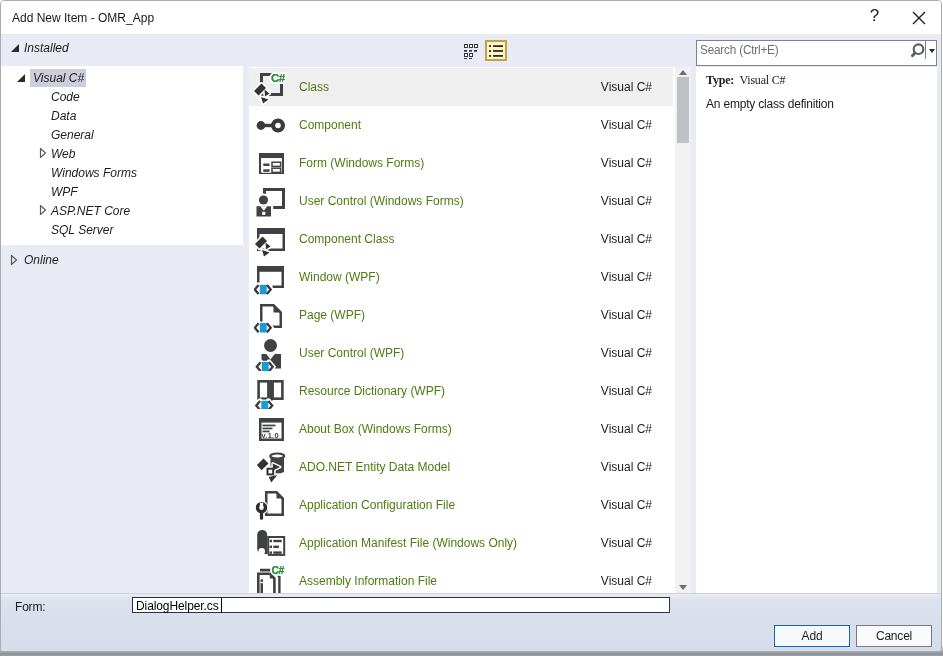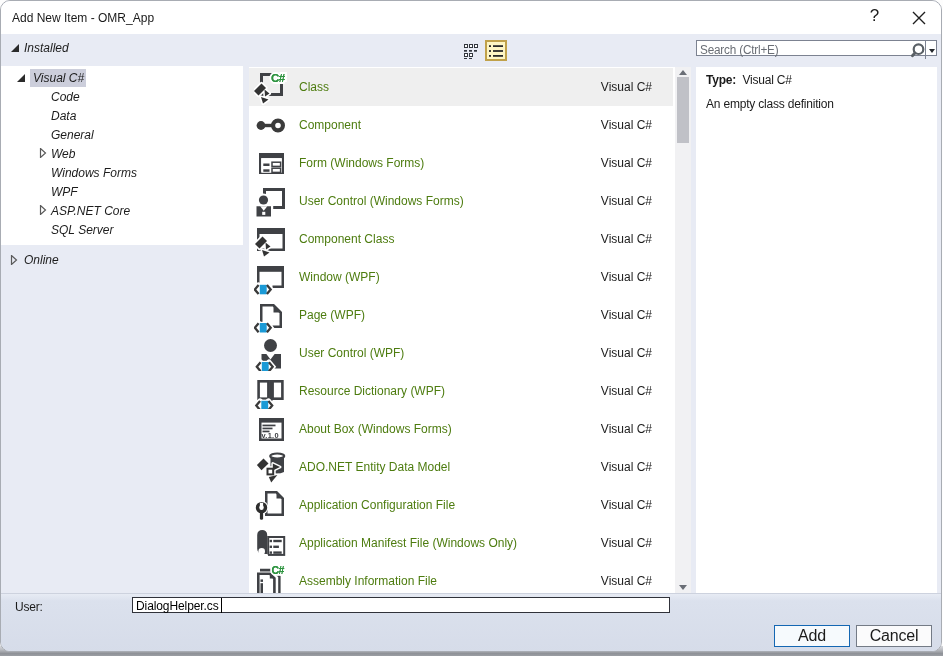--- a/index.html
+++ b/index.html
@@ -1,42 +1,42 @@
 <!DOCTYPE html>
 <html><head>
 <meta charset="utf-8">
 <style>
   * { margin:0; padding:0; box-sizing:border-box; -webkit-font-smoothing:antialiased; }
   html,body { width:943px; height:656px; overflow:hidden; background:#fdfdfd;
     font-family:"Liberation Sans", sans-serif; }
   #band { position:absolute; left:0; top:646px; width:943px; height:10px;
     background:linear-gradient(180deg,#d8d9dd 0,#bcbec3 35%,#8f9298 75%,#9b9ea3 100%); }
   #dlg { position:absolute; left:0; top:0; width:942px; height:652px; will-change:transform;
-    border:1px solid #a8acb3; border-radius:10px; background:#e8ebf4; overflow:hidden;
+    border:1px solid #a8acb3; border-radius:4px; background:#e8ebf4; overflow:hidden;
     font-size:12px; color:#1b1b1b; }
   .abs { position:absolute; }
   #title { left:0; top:0; width:100%; height:33px; background:#fff; }
   #title .t { position:absolute; left:11px; top:10px; font-size:12px; letter-spacing:0px; color:#191919;}
   #title .q { position:absolute; left:865px; top:5px; width:17px; text-align:center; font-size:17px; color:#1a1a1a;}
 
   
   #treebox { left:0; top:65px; width:242px; height:179px; background:#fff; }
   .trow { position:absolute; font-size:12px; color:#1c1c1c; letter-spacing:0px; white-space:pre;font-style:italic;}
   .hl { position:absolute; background:#cccedb; }
 
   
   #sortby { left:248px; top:43px; letter-spacing:-0.4px; color:#737373;margin-top:33px;}
   #dd { left:296px; top:39px; width:157px; height:20px; background:#fff; border:1px solid #717782;margin-top:34px;}
   #dd .v { position:absolute; left:5px; top:2px; letter-spacing:-0.2px;}
   #dd .a { position:absolute; right:8px; top:8px; width:0; height:0;
      border-left:3.5px solid transparent; border-right:3.5px solid transparent; border-top:4px solid #1f1f1f;}
   #btnlist { left:484px; top:39px; width:22px; height:21px; background:#fdf5c4; border:2px solid #c0a14a;}
 
   
-  #search { left:695px; top:39px; width:241px; height:16px; background:#fff; border:1px solid #7c8291;}
+  #search { left:695px; top:39px; width:241px; height:26px; background:#fff; border:1px solid #7c8291;}
   #search .ph { position:absolute; left:3px; top:2px; color:#6a6e75; font-size:12.5px; letter-spacing:-0.2px; transform:scaleX(0.94); transform-origin:0 0;}
   #search .sep { position:absolute; left:228px; top:0; width:1px; height:18px; background:#7c8291;}
   #search .a { position:absolute; left:232px; top:8px; width:0; height:0;
      border-left:3.5px solid transparent; border-right:3.5px solid transparent; border-top:4.5px solid #23262b;}
 
   
   #listbox { left:248px; top:66px; width:426px; height:526px; background:#fff; overflow:hidden; }
   .lrow { position:absolute; left:0; width:424px; height:38px; }
   .lrow.sel { background:#efefef; }
   .lrow .nm { position:absolute; left:50px; top:12px; font-size:12px; letter-spacing:0px; color:#4d7c0f;}
@@ -46,31 +46,31 @@
   
   #sbar { left:674px; top:66px; width:16px; height:526px; background:#f1f1f3; }
   #sbar .th { position:absolute; left:1.5px; top:10px; width:12.5px; height:66px; background:#c0c1c7;}
   #sbar .up { position:absolute; left:4px; top:3px; width:0; height:0;
      border-left:4px solid transparent; border-right:4px solid transparent; border-bottom:5px solid #6a6e76;}
   #sbar .dn { position:absolute; left:4px; bottom:3px; width:0; height:0;
      border-left:4px solid transparent; border-right:4px solid transparent; border-top:5px solid #6a6e76;}
 
   
   #info { left:695px; top:66px; width:241px; height:526px; background:#fff; }
-  #info .l1 { position:absolute; left:10px; top:6px; letter-spacing:-0.2px;}
+  #info .l1 { position:absolute; left:10px; top:6px; letter-spacing:-0.2px;font-family:Liberation Serif, serif;}
   #info .l2 { position:absolute; left:10px; top:30px; letter-spacing:-0.2px;}
 
   
   #footer { left:0; top:592px; width:941px; height:60px; background:linear-gradient(180deg,#e7ebf4 0px,#dbe1ed 7px,#d6dce9 100%); border-top:1px solid #cdd2de;}
   #footer .nm { position:absolute; left:14px; top:6px; letter-spacing:-0.2px;}
   #nameinput { position:absolute; left:131px; top:3px; width:538px; height:16px; background:#fff;
      border:1px solid #30323a; }
   #nameinput .tx { position:absolute; left:3px; top:1px; font-size:12px; letter-spacing:-0.1px; color:#000;}
   #nameinput .caret { position:absolute; left:88px; top:0px; width:1px; height:15px; background:#000;}
-  .btn { position:absolute; top:31px; width:76px; height:22px; font-size:16px;
+  .btn { position:absolute; top:31px; width:76px; height:22px; font-size:12px;
      display:flex; align-items:center; justify-content:center; letter-spacing:-0.2px; }
   #badd { left:773px; background:#f6fafd; border:1.5px solid #1467b3; }
   #bcancel { left:855px; background:#fbfbfc; border:1px solid #747b86; }
 </style>
 </head>
 <body>
 <div id="band"></div>
 <div id="dlg">
   <div class="abs" id="title">
     <span class="t">Add New Item - OMR_App</span>
@@ -389,21 +389,21 @@
     <span class="th"></span>
     <span class="dn"></span>
   </div>
 
   <div class="abs" id="info">
     <div class="l1"><b>Type:</b>&nbsp; Visual C#</div>
     <div class="l2">An empty class definition</div>
   </div>
 
   <div class="abs" id="footer">
-    <span class="nm">User:</span>
+    <span class="nm">Form:</span>
     <div id="nameinput">
         <span class="tx">DialogHelper.cs</span>
         <span class="caret"></span>
       </div>
     <div class="btn" id="badd">Add</div>
     <div class="btn" id="bcancel">Cancel</div>
   </div>
 </div>
 
 </body></html>

